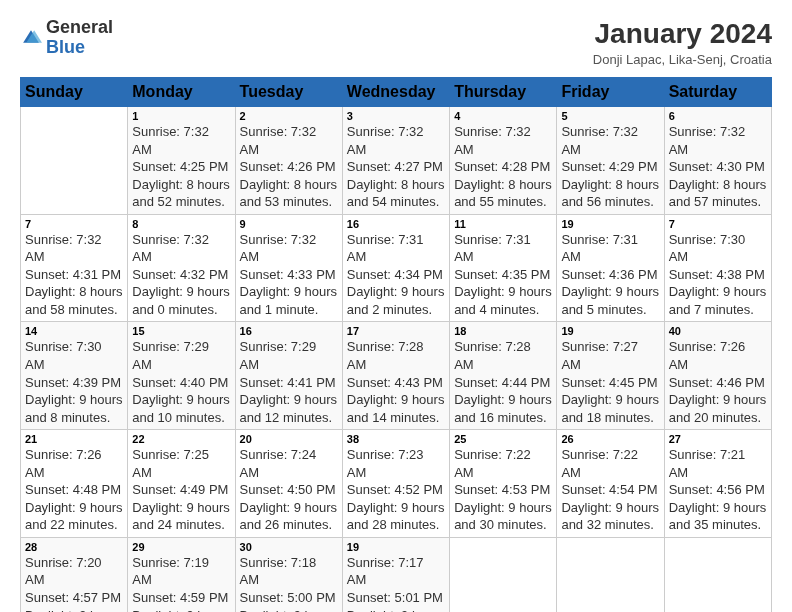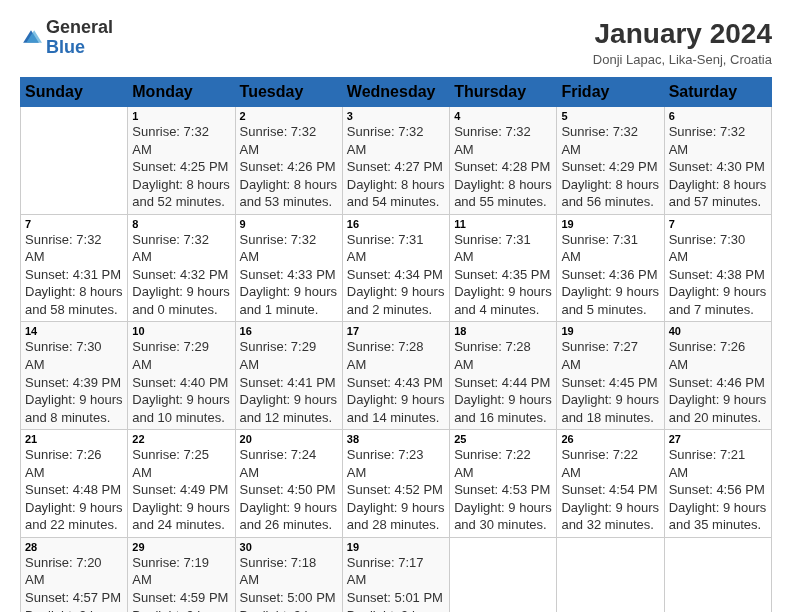--- a/index.html
+++ b/index.html
@@ -183,21 +183,21 @@
             <span class="day-num">7</span>
             <div class="day-info">Sunrise: 7:30 AM<br>Sunset: 4:38 PM<br>Daylight: 9 hours<br>and 7 minutes.</div>
           </td>
         </tr>
         <tr>
           <td>
             <span class="day-num">14</span>
             <div class="day-info">Sunrise: 7:30 AM<br>Sunset: 4:39 PM<br>Daylight: 9 hours<br>and 8 minutes.</div>
           </td>
           <td>
-            <span class="day-num">10</span>
+            <span class="day-num">15</span>
             <div class="day-info">Sunrise: 7:29 AM<br>Sunset: 4:40 PM<br>Daylight: 9 hours<br>and 10 minutes.</div>
           </td>
           <td>
             <span class="day-num">16</span>
             <div class="day-info">Sunrise: 7:29 AM<br>Sunset: 4:41 PM<br>Daylight: 9 hours<br>and 12 minutes.</div>
           </td>
           <td>
             <span class="day-num">17</span>
             <div class="day-info">Sunrise: 7:28 AM<br>Sunset: 4:43 PM<br>Daylight: 9 hours<br>and 14 minutes.</div>
           </td>

